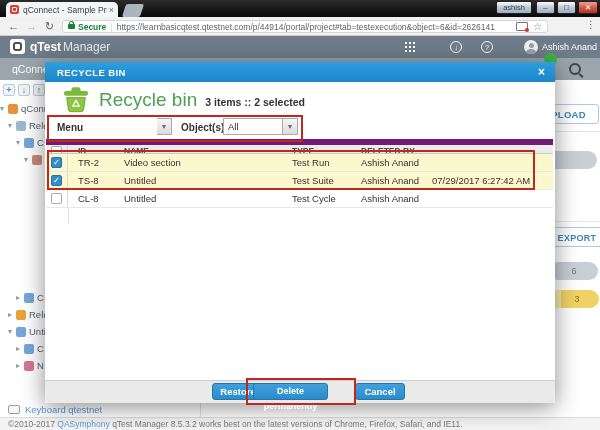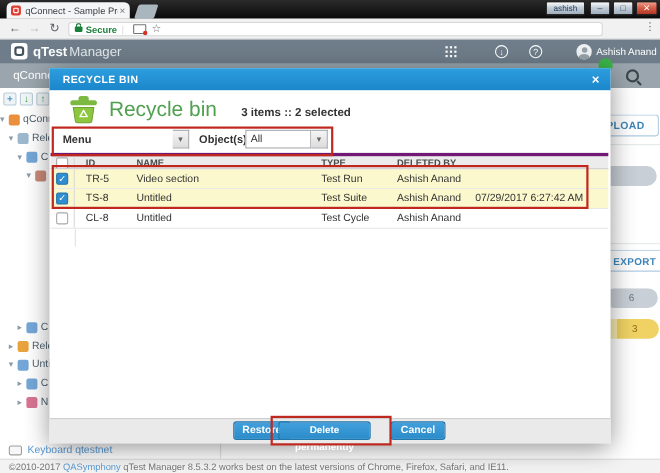--- a/index.html
+++ b/index.html
@@ -66,29 +66,29 @@
     color:#3d85b8;font-size:9.5px;font-weight:bold;text-align:center;line-height:20px;box-sizing:border-box;letter-spacing:.3px;}
   .pill{position:absolute;border-radius:9px;background:#c8cfd6;font-size:9px;color:#6d7880;text-align:center;line-height:18px;height:18px;}
   .hline{background:#e4e8eb;height:1px;}
   
   .modal{left:45px;top:62px;width:510px;height:341px;background:#fff;z-index:10;box-shadow:0 4px 22px rgba(0,0,0,.45);}
   .mhead{left:0;top:0;width:510px;height:20px;background:linear-gradient(#2d9ede,#1b86cb);}
   .mheadtxt{left:12px;top:5px;font-size:9.5px;font-weight:bold;color:#fff;letter-spacing:.4px;}
   .mclose{left:493px;top:3px;font-size:12px;font-weight:bold;color:#fff;}
   .mtitlerow{left:17px;top:24px;display:flex;align-items:center;}
   .mtitle{font-size:19px;color:#4fa14f;margin-left:9px;}
-  .msummary{font-size:10.5px;font-weight:bold;color:#333;margin-left:22px;padding-top:5px;}
+  .msummary{font-size:10.5px;font-weight:bold;color:#333;margin-left:8px;padding-top:5px;}
   .redbox{border:2px solid #c0271f;box-sizing:border-box;z-index:30;}
   .flabel{font-size:10px;font-weight:bold;color:#333;top:60px;}
   .selbox{top:56px;height:17px;background:#fff;border:1px solid #a9acb0;box-sizing:border-box;
     font-size:9.5px;color:#333;line-height:15px;padding-left:4px;white-space:nowrap;overflow:hidden;}
   .selarrow{top:56px;width:15px;height:17px;background:linear-gradient(#f5f5f5,#dcdcdc);border:1px solid #a9acb0;border-left:none;
     box-sizing:border-box;text-align:center;line-height:15px;font-size:8px;color:#666;}
   
-  .thead{left:1px;top:77px;width:507px;height:15px;background:#ececec;border-top:3px solid #701a75;border-bottom:1px solid #c9c9c9;box-sizing:border-box;}
+  .thead{left:1px;top:77px;width:507px;height:15px;background:#ececec;border-top:6px solid #701a75;border-bottom:1px solid #c9c9c9;box-sizing:border-box;}
   .tr{left:1px;width:507px;height:18px;border-bottom:1px solid #e8e8e8;box-sizing:border-box;background:#fff;}
   .tr.sel{background:#fbf8cd;}
   .cell{position:absolute;top:0;height:100%;font-size:9.5px;color:#333;line-height:18px;white-space:nowrap;overflow:hidden;box-sizing:border-box;padding-left:4px;}
   .hcell{font-size:8.5px;font-weight:bold;color:#4a4a4a;line-height:13px;}
   .ccb{left:0;width:22px;border-right:1px solid #d9d9d9;padding-left:0;}
   .cid{left:22px;width:52px;padding-left:10px;}
   .cname{left:74px;width:168px;}
   .ctype{left:242px;width:69px;}
   .cdb{left:311px;width:71px;}
   .cdd{left:382px;width:125px;}
@@ -128,20 +128,21 @@
   <div class="abs wb close" style="left:578px;width:20px;">✕</div>
 
   <div class="abs chromebar"></div>
   <div class="abs navic" style="left:8px;color:#555;">←</div>
   <div class="abs navic" style="left:26px;color:#b0b0b0;">→</div>
   <div class="abs navic" style="left:45px;">↻</div>
   <div class="abs urlfield">
     <span class="lock"></span>
     <span class="securetxt">Secure</span>
     <span class="urlsep">|</span>
+    <span class="urltxt">https://learnbasicqtest.qtestnet.com/p/44914/portal/project#tab=testexecution&amp;object=6&amp;id=2626141</span>
     <span class="cast"></span>
     <span class="staric">☆</span>
   </div>
   <div class="abs menudots">⋮</div>
 
   <div class="abs appheader"></div>
   <div class="abs qlogo"></div>
   <div class="abs brand">qTest</div>
   <div class="abs brand2">Manager</div>
   <div class="abs dot9"></div>
@@ -266,21 +267,21 @@
       <span class="cell hcell cid">ID</span>
       <span class="cell hcell cname">NAME</span>
       <span class="cell hcell ctype">TYPE</span>
       <span class="cell hcell cdb">DELETED BY</span>
     </div>
 
     <div class="abs tr sel" style="top:92px;">
       <span class="cell ccb">
           <span class="cb checked">✓</span>
         </span>
-      <span class="cell cid">TR-5</span>
+      <span class="cell cid">TR-2</span>
       <span class="cell cname">Video section</span>
       <span class="cell ctype">Test Run</span>
       <span class="cell cdb">Ashish Anand</span>
     </div>
     <div class="abs tr sel" style="top:110px;">
       <span class="cell ccb">
           <span class="cb checked">✓</span>
         </span>
       <span class="cell cid">TS-8</span>
       <span class="cell cname">Untitled</span>
@@ -296,19 +297,19 @@
       <span class="cell cname">Untitled</span>
       <span class="cell ctype">Test Cycle</span>
       <span class="cell cdb">Ashish Anand</span>
     </div>
     <div class="abs stub"></div>
 
     <div class="abs redbox" style="left:2px;top:88px;width:488px;height:40px;"></div>
 
     <div class="abs mfooter"></div>
     <div class="abs mbtn" style="left:150px;top:321px;width:52px;margin-left:17px;">Restore</div>
-    <div class="abs mbtn" style="left:208px;top:321px;width:84px;font-size:9px;">Delete permanently</div>
+    <div class="abs mbtn" style="left:208px;top:321px;width:75px;font-size:9px;">Delete permanently</div>
     <div class="abs mbtn" style="left:310px;top:321px;width:50px;">Cancel</div>
   </div>
 
   <div class="abs redbox" style="left:246px;top:378px;width:110px;height:27px;"></div>
 
 </div>
 
 </body></html>

